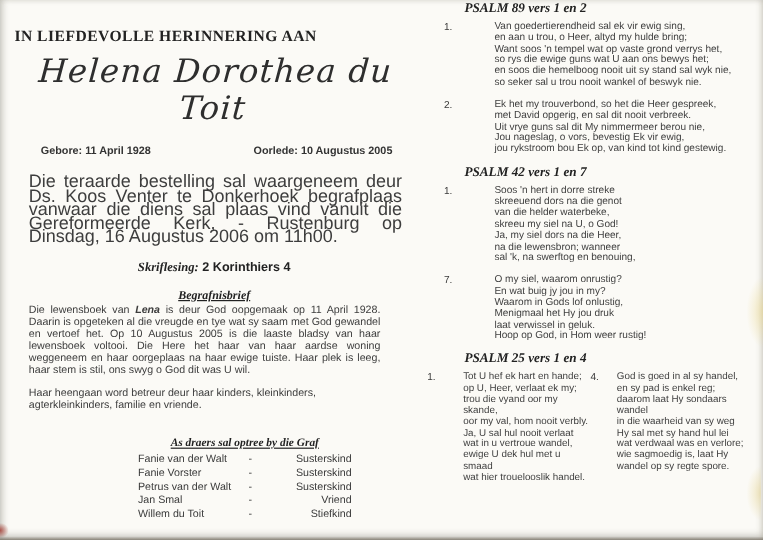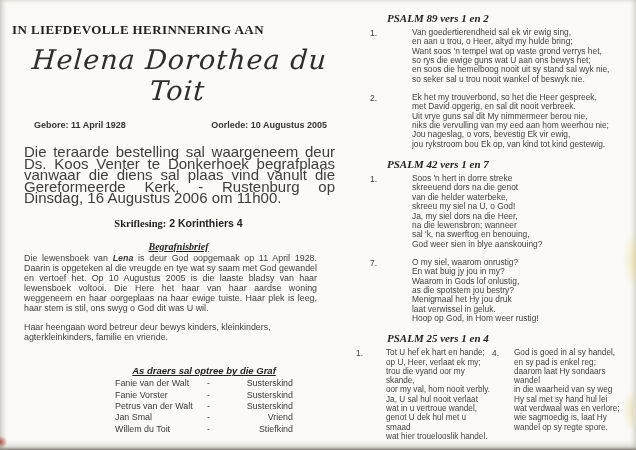--- a/index.html
+++ b/index.html
@@ -16,38 +16,38 @@
 
   
   .mem-header{margin-top:22px;text-align:left;font-family:"Liberation Serif",serif;
     font-weight:bold;font-size:13px;letter-spacing:.4px;color:#222;}
   .deceased-name{margin-top:6px;text-align:center;font-family:"DejaVu Serif",serif;
     font-style:italic;font-size:27px;font-weight:400;color:#2e2e2e;letter-spacing:1px;transform:skewX(-4deg);}
   .dates-row{display:flex;justify-content:space-between;margin:14px 18px 0 22px;
     font-size:9px;font-weight:bold;color:#333;align-items:center;}
   .intro-par{margin:16px 10px 0 12px;font-size:15px;line-height:11.6px;text-align:justify;color:#3d3d3d;}
   .scripture-line{margin-top:13px;text-align:center;font-size:10.5px;color:#222;}
-  .scripture-label{font-family:"Liberation Serif",serif;font-weight:bold;}
+  .scripture-label{font-family:"Liberation Serif",serif;font-weight:bold;font-style:italic;}
   .scripture-value{font-weight:bold;}
   .eulogy-title{margin-top:12px;text-align:center;font-family:"Liberation Serif",serif;
     font-weight:bold;font-style:italic;font-size:10px;text-decoration:underline;color:#222;}
   .eulogy-par{margin:2px 28px 0 12px;font-size:8.9px;line-height:9.9px;text-align:justify;color:#3d3d3d;}
   .mourn-par{margin:10px 10px 0 12px;font-size:8.9px;line-height:9.9px;text-align:left;color:#3d3d3d;}
   .thanks-label{margin:18px 0 0 20px;font-family:"Liberation Serif",serif;
     font-weight:bold;font-style:italic;font-size:10.5px;color:#222;}
   .bearers-block{margin:22px 0 0 103px;width:178px;}
-  .bearers-title{text-align:center;font-family:Liberation Sans, sans-serif;font-weight:bold;
+  .bearers-title{text-align:center;font-family:Liberation Serif, serif;font-weight:bold;
     font-style:italic;font-size:9.5px;text-decoration:underline;color:#222;margin-bottom:2px;}
   .bearer-row{display:flex;align-items:baseline;font-size:8.9px;line-height:11.4px;color:#3a3a3a;}
   .bearer-name{flex:0 0 92px;text-align:left;}
   .bearer-dash{flex:0 0 14px;text-align:left;}
   .bearer-relation{flex:1;text-align:right;}
 
   
-  .psalms{padding-top:12px;}
+  .psalms{padding-top:1px;}
   .psalm-title{margin:0 0 4px 35px;font-family:"Liberation Serif",serif;
     font-weight:bold;font-style:italic;font-size:11px;color:#222;}
   .psalm-section{margin-bottom:2px;}
   .verse{display:flex;margin-left:18px;margin-bottom:9px;}
   .vnum{flex:0 0 42px;font-size:8.4px;color:#3a3a3a;}
   .vlines{flex:1;}
   .vline{font-size:8.4px;line-height:9.35px;color:#3f3f3f;}
   .verse-columns{display:flex;margin-left:4px;}
   .verse-columns .verse{margin-left:0;margin-bottom:0;}
   .verse-columns .col-left{flex:0 0 136px;}
@@ -75,21 +75,21 @@
       <span>Gebore: 11 April 1928</span>
       <span>Oorlede: 10 Augustus 2005</span>
     </div>
     <div class="intro-par">Die teraarde bestelling sal waargeneem deur Ds. Koos Venter te Donkerhoek begrafplaas vanwaar die diens sal plaas vind vanuit die Gereformeerde Kerk, - Rustenburg op Dinsdag, 16 Augustus 2006 om 11h00.</div>
     <div class="scripture-line">
       <span class="scripture-label">Skriflesing:</span>
       <span class="scripture-value">2 Korinthiers 4</span>
     </div>
     <div class="eulogy-title">Begrafnisbrief</div>
     <div class="eulogy-par"><span>Die lewensboek van </span><b><i><span>Lena</span></i></b><span> is deur God oopgemaak op 11 April 1928. Daarin is opgeteken al die vreugde en tye wat sy saam met God gewandel en vertoef het. Op 10 Augustus 2005 is die laaste bladsy van haar lewensboek voltooi. Die Here het haar van haar aardse woning weggeneem en haar oorgeplaas na haar ewige tuiste. Haar plek is leeg, haar stem is stil, ons swyg o God dit was U wil.</span></div>
-    <div class="mourn-par">Haar heengaan word betreur deur bewys kinders, kleinkinders, agterkleinkinders, familie en vriende.</div>
+    <div class="mourn-par">Haar heengaan word betreur deur haar kinders, kleinkinders, agterkleinkinders, familie en vriende.</div>
     <div class="bearers-block">
       <div class="bearers-title">As draers sal optree by die Graf</div>
       <div>
           <div class="bearer-row">
             <div class="bearer-name">Fanie van der Walt</div>
             <div class="bearer-dash">-</div>
             <div class="bearer-relation">Susterskind</div>
           </div>
           <div class="bearer-row">
             <div class="bearer-name">Fanie Vorster</div>
@@ -129,67 +129,64 @@
               <div class="vline">en soos die hemelboog nooit uit sy stand sal wyk nie,</div>
               <div class="vline">so seker sal u trou nooit wankel of beswyk nie.</div>
             </div>
           </div>
           <div class="verse">
             <div class="vnum">2.</div>
             <div class="vlines">
               <div class="vline">Ek het my trouverbond, so het die Heer gespreek,</div>
               <div class="vline">met David opgerig, en sal dit nooit verbreek.</div>
               <div class="vline">Uit vrye guns sal dit My nimmermeer berou nie,</div>
-              <div class="vline">niks die vervulling van my eed aan hom weerhou nie;</div>
               <div class="vline">Jou nageslag, o vors, bevestig Ek vir ewig,</div>
               <div class="vline">jou rykstroom bou Ek op, van kind tot kind gestewig.</div>
             </div>
           </div>
         </div>
         <div class="psalm-section">
           <div class="psalm-title">PSALM 42 vers 1 en 7</div>
           <div class="verse">
             <div class="vnum">1.</div>
             <div class="vlines">
               <div class="vline">Soos 'n hert in dorre streke</div>
               <div class="vline">skreeuend dors na die genot</div>
               <div class="vline">van die helder waterbeke,</div>
               <div class="vline">skreeu my siel na U, o God!</div>
               <div class="vline">Ja, my siel dors na die Heer,</div>
               <div class="vline">na die lewensbron; wanneer</div>
               <div class="vline">sal 'k, na swerftog en benouing,</div>
-              <div class="vline">God weer sien in blye aanskouing?</div>
             </div>
           </div>
           <div class="verse">
             <div class="vnum">7.</div>
             <div class="vlines">
               <div class="vline">O my siel, waarom onrustig?</div>
               <div class="vline">En wat buig jy jou in my?</div>
               <div class="vline">Waarom in Gods lof onlustig,</div>
-              <div class="vline">as die spotstem jou bestry?</div>
               <div class="vline">Menigmaal het Hy jou druk</div>
               <div class="vline">laat verwissel in geluk.</div>
               <div class="vline">Hoop op God, in Hom weer rustig!</div>
             </div>
           </div>
         </div>
         <div class="psalm-section">
           <div class="psalm-title">PSALM 25 vers 1 en 4</div>
           <div class="verse-columns">
             <div class="verse col-left">
               <div class="vnum">1.</div>
               <div class="vlines">
                 <div class="vline">Tot U hef ek hart en hande;</div>
                 <div class="vline">op U, Heer, verlaat ek my;</div>
                 <div class="vline">trou die vyand oor my skande,</div>
                 <div class="vline">oor my val, hom nooit verbly.</div>
                 <div class="vline">Ja, U sal hul nooit verlaat</div>
                 <div class="vline">wat in u vertroue wandel,</div>
-                <div class="vline">genot U dek hul met u smaad</div>
+                <div class="vline">ewige U dek hul met u smaad</div>
                 <div class="vline">wat hier trouelooslik handel.</div>
               </div>
             </div>
             <div class="verse col-right">
               <div class="vnum">4.</div>
               <div class="vlines">
                 <div class="vline">God is goed in al sy handel,</div>
                 <div class="vline">en sy pad is enkel reg;</div>
                 <div class="vline">daarom laat Hy sondaars wandel</div>
                 <div class="vline">in die waarheid van sy weg</div>

